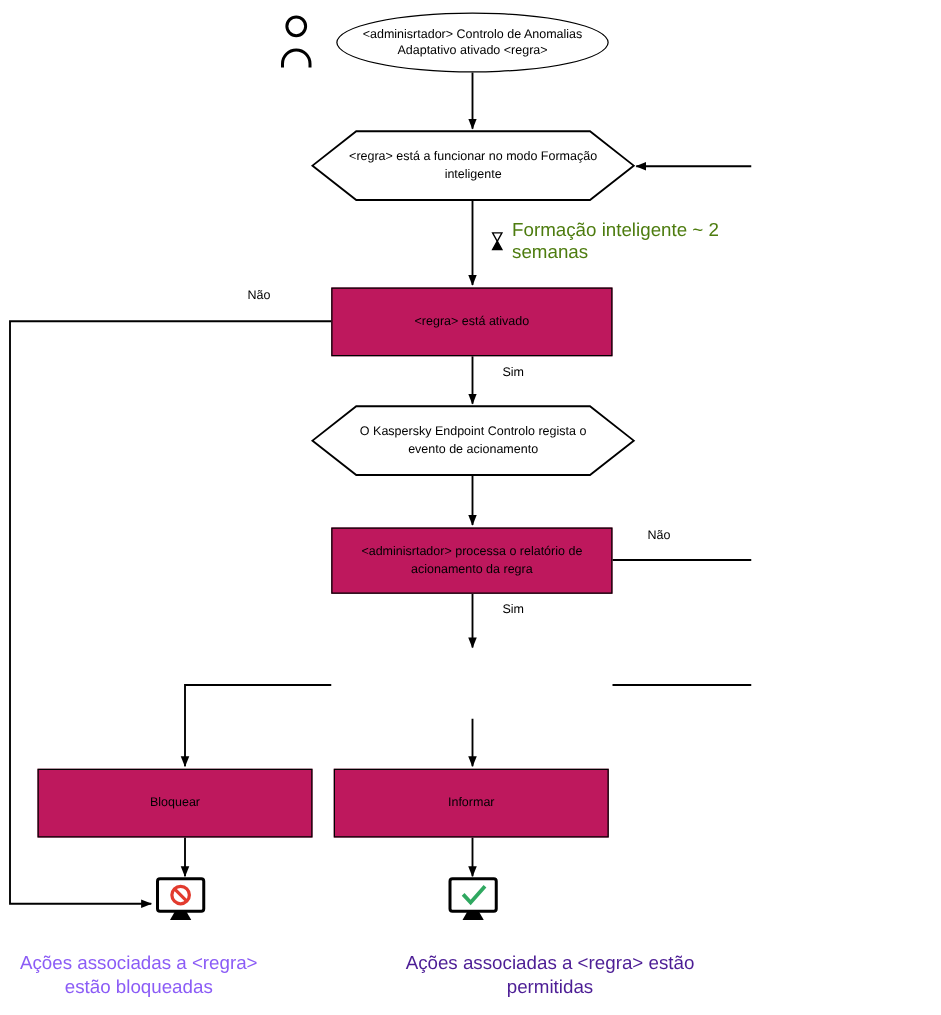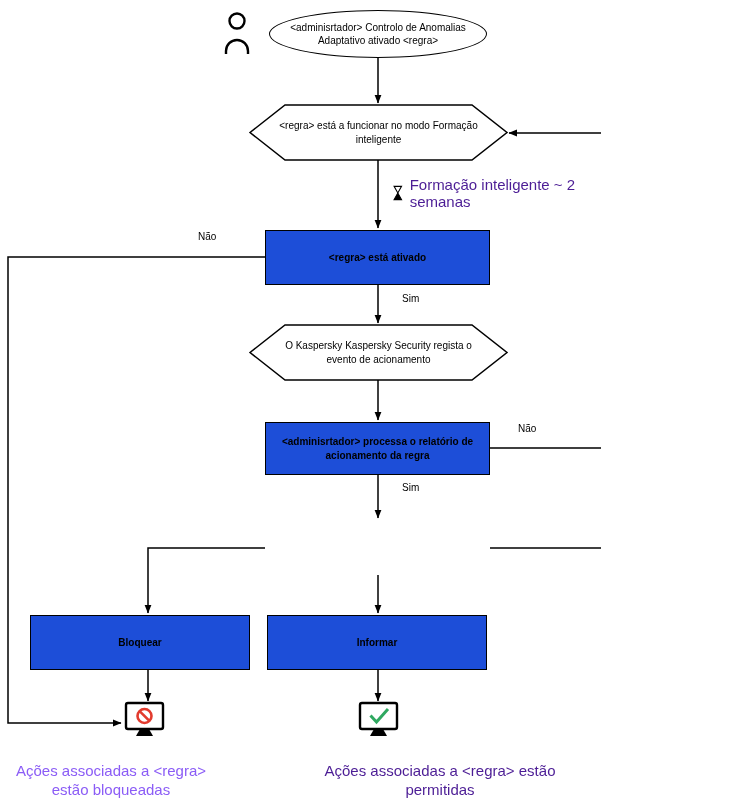--- a/index.html
+++ b/index.html
@@ -2,25 +2,25 @@
 <html><head>
 <meta charset="utf-8">
 <style>
   * { margin:0; padding:0; box-sizing:border-box; }
   html,body { background:#fff; }
   body { font-family:"Liberation Sans", sans-serif; }
   .canvas { position:relative; width:601px; height:812px; background:#fff; overflow:hidden; color:#000; }
   .connectors { position:absolute; left:0; top:0; }
   .node { position:absolute; display:flex; align-items:center; justify-content:center;
           text-align:center; font-size:10px; line-height:1.35; color:#000; }
-  .box { border:1.5px solid #000; background:#1d4ed8; padding:2px 0;font-weight:bold; }
+  .box { border:1.5px solid #000; background:#be185d; padding:2px 0; }
   .ellipse { border:1.5px solid #000; background:#fff; border-radius:50%; padding:2px 20px; }
   .hex-text { background:transparent; padding:0 16px;align-items:center; }
   .edge-label { position:absolute; font-size:10px; color:#000; }
-  .edge-note { position:absolute; display:flex; align-items:center; gap:6px; font-size:15px; color:#4c1d95; }
+  .edge-note { position:absolute; display:flex; align-items:center; gap:6px; font-size:15px; color:#4d7c0f; }
   .outcome { position:absolute; text-align:center; font-size:15px; line-height:1.25; }
   .outcome.blocked { color:#8b5cf6; }
   .outcome.allowed { color:#4c1d95; }
 </style>
 </head>
 <body>
 
 <div class="canvas">
 
   <svg class="connectors" width="753" height="812" viewBox="0 0 753 812">
@@ -87,21 +87,21 @@
   </div>
 
   <div class="node box" style="left:265px; top:230px; width:225px; height:55px;">
     <span>&lt;regra&gt; está ativado</span>
   </div>
 
   <div class="edge-label" style="left:198px; top:231px;">Não</div>
   <div class="edge-label" style="left:402px; top:293px;">Sim</div>
 
   <div class="node hex-text" style="left:258px; top:325px; width:241px; height:55px;">
-    <span>O Kaspersky Kaspersky Security regista o evento de acionamento</span>
+    <span>O Kaspersky Endpoint Controlo regista o evento de acionamento</span>
   </div>
 
   <div class="node box" style="left:265px; top:422px; width:225px; height:53px;">
     <span>&lt;adminisrtador&gt; processa o relatório de acionamento da regra</span>
   </div>
 
   <div class="edge-label" style="left:518px; top:423px;">Não</div>
   <div class="edge-label" style="left:402px; top:482px;">Sim</div>
 
 

